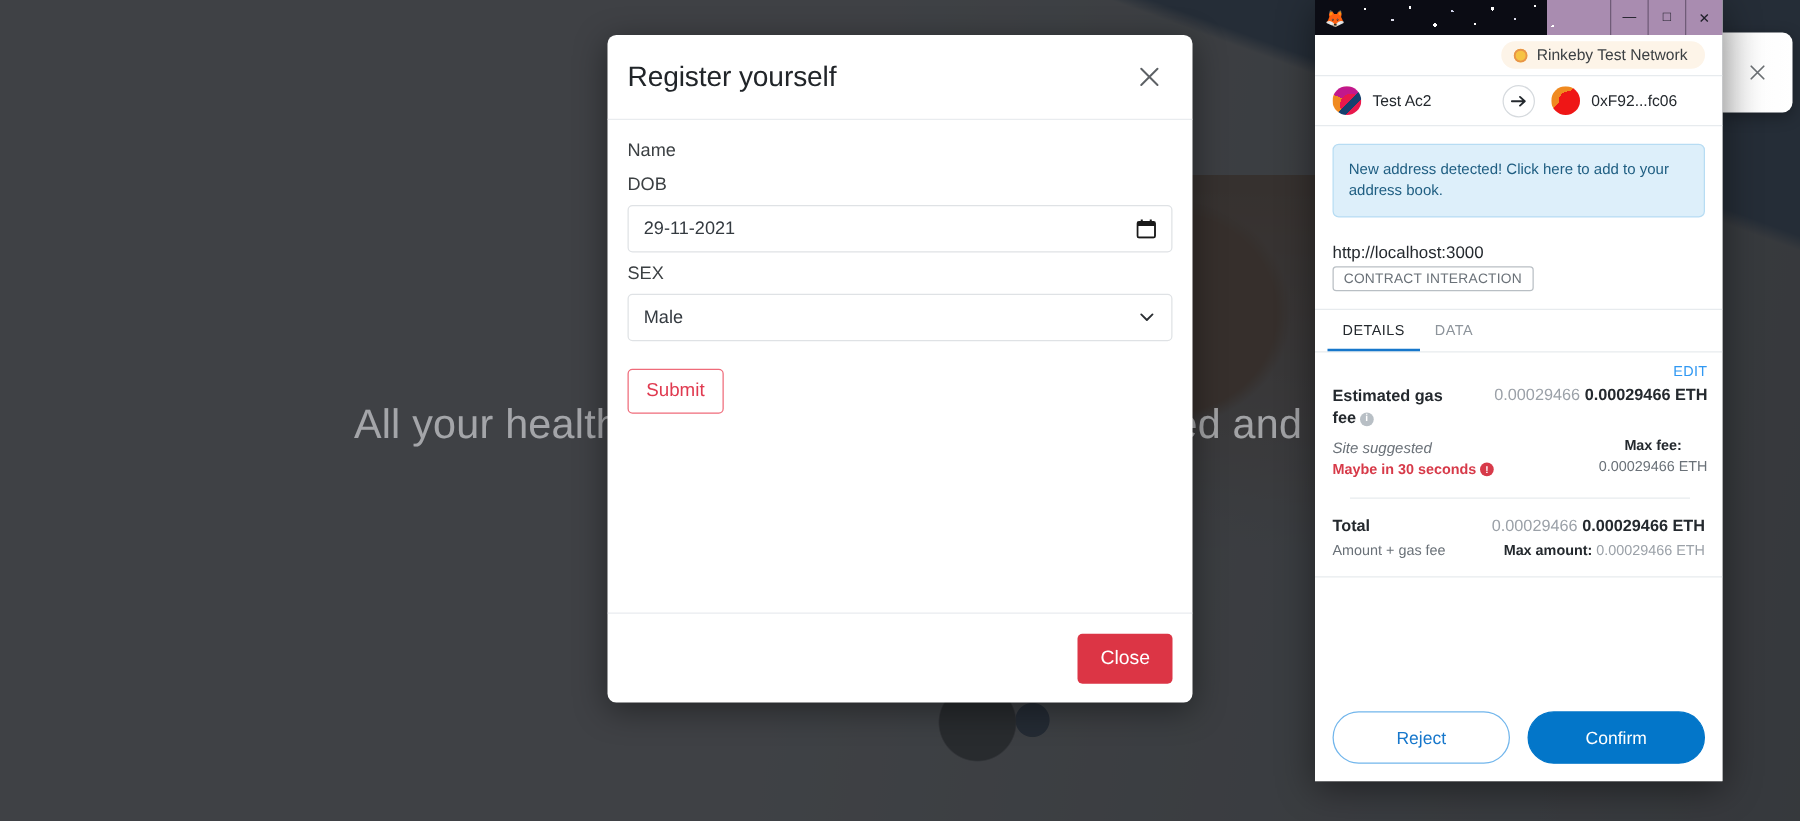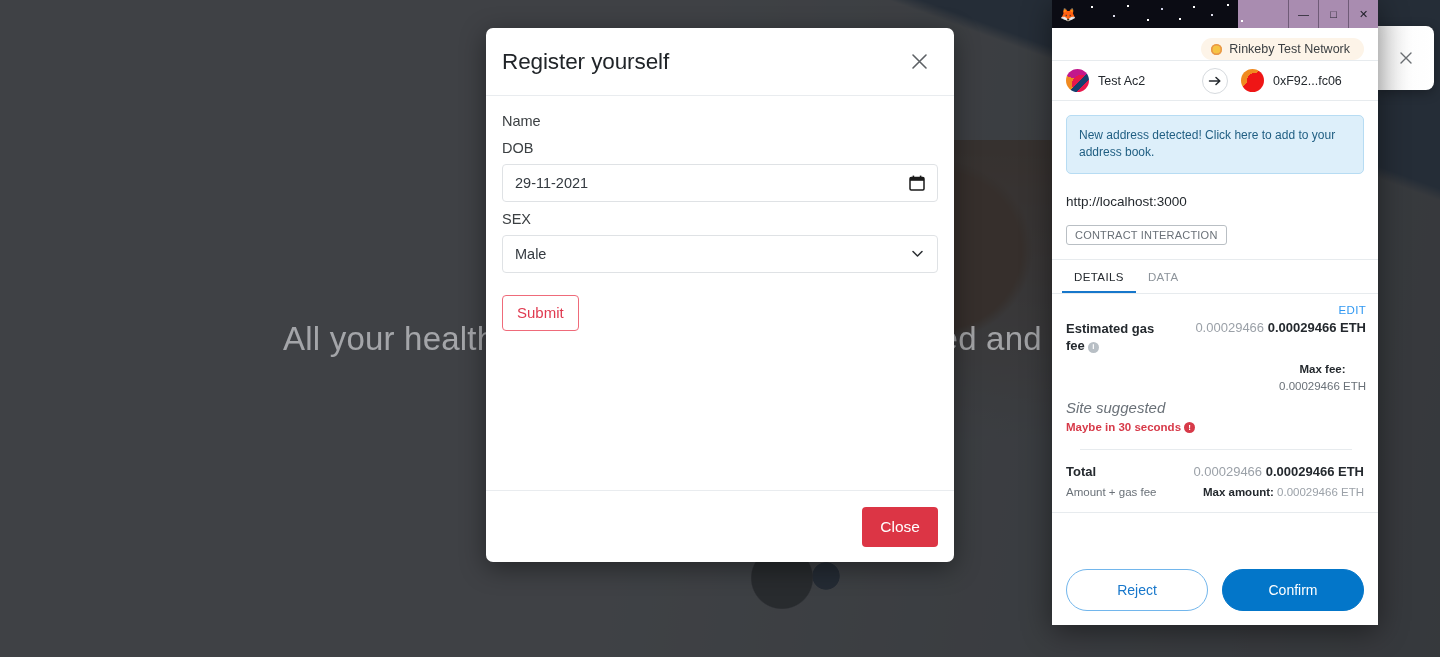--- a/index.html
+++ b/index.html
@@ -173,21 +173,21 @@
   .mm-winbtn {
     width: 30px;
     display: flex; align-items: center; justify-content: center;
     color: #20202a; font-size: 11px;
     border-left: 1px solid rgba(40,30,50,0.45);
     cursor: pointer;
   }
 
   .mm-network-row {
     height: 32px; flex: 0 0 auto;
-    display: flex; align-items: flex-end; justify-content: flex-end;
+    display: flex; align-items: center; justify-content: flex-end;
     padding-right: 14px;
     background: #fff;
   }
   .mm-net-pill {
     display: inline-flex; align-items: center; gap: 7px;
     background: #fdf4e8;
     border-radius: 13px;
     padding: 4px 14px 4px 10px;
     font-size: 12.5px; color: #3c4043;
     cursor: pointer;
@@ -245,21 +245,21 @@
     padding: 11px 12px;
     font-size: 12px; color: #1f5e82;
     line-height: 1.45;
     cursor: pointer;
   }
 
   .mm-origin {
     padding: 10px 14px 14px 14px;
     border-bottom: 1px solid #e7ebee;
   }
-  .mm-origin-url { font-size: 13.5px; color: #24292e; margin-bottom: 16px; }
+  .mm-origin-url { font-size: 13.5px; color: #24292e; margin-bottom: 4px; }
   .mm-origin-tag {
     display: inline-block;
     border: 1px solid #b9bfc4;
     border-radius: 3px;
     padding: 3px 8px;
     font-size: 11px;
     color: #6a7178;
     letter-spacing: 0.2px;
   }
 
@@ -289,21 +289,21 @@
     background: #b8bfc5; color: #fff;
     font-size: 8px; font-weight: bold; vertical-align: 1px; margin-left: 3px;
     font-style: normal;
   }
   .gas-amounts { text-align: right; font-size: 13px; white-space: nowrap; }
   .gas-amt-muted { color: #9ba1a8; }
   .gas-amt-bold { color: #24292e; font-weight: bold; }
 
   .gas-sub { display: flex; justify-content: space-between; align-items: flex-start; margin-top: 8px; }
   .gas-sub-left { }
-  .gas-sub-site { font-size: 15px; color: #6a7178; font-style: italic; margin-top: 36px; }
+  .gas-sub-site { font-size: 12px; color: #6a7178; font-style: italic; }
   .gas-sub-time { font-size: 11.5px; color: #d73a49; font-weight: bold; margin-top: 5px; }
   .info-dot.red { background: #d73a49; }
   .gas-sub-right { text-align: center; }
   .maxfee-label { font-size: 11.5px; color: #24292e; font-weight: bold; }
   .maxfee-val { font-size: 11.5px; color: #6a7178; margin-top: 5px; }
 
   .mm-divider { height: 1px; background: #e7ebee; margin: 16px 14px 0 14px; }
 
   .total-block { padding: 14px 14px 14px 14px; border-bottom: 1px solid #e7ebee; }
   .total-row { display: flex; justify-content: space-between; align-items: flex-start; }

